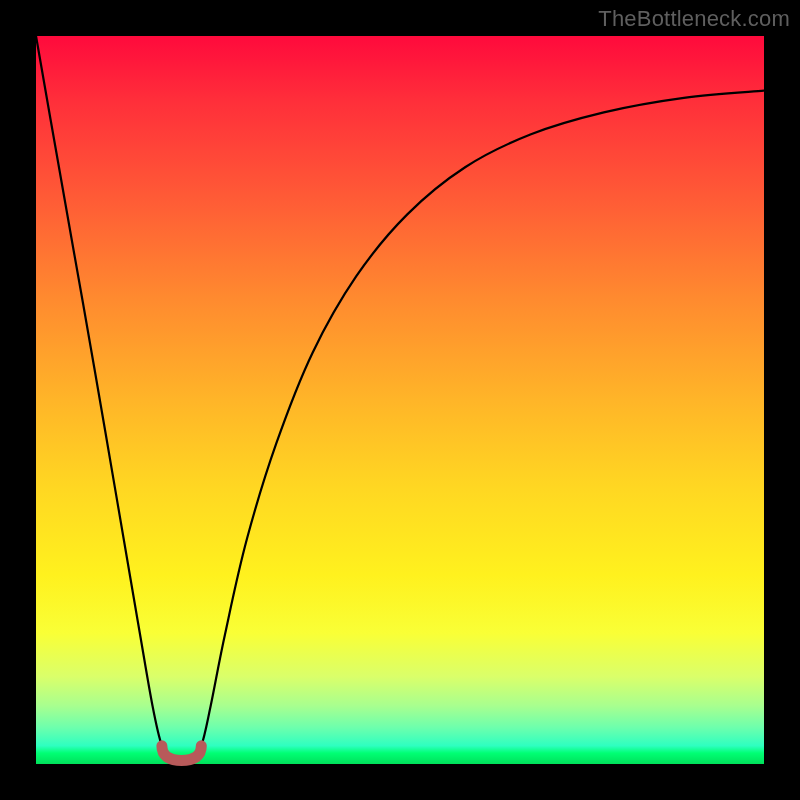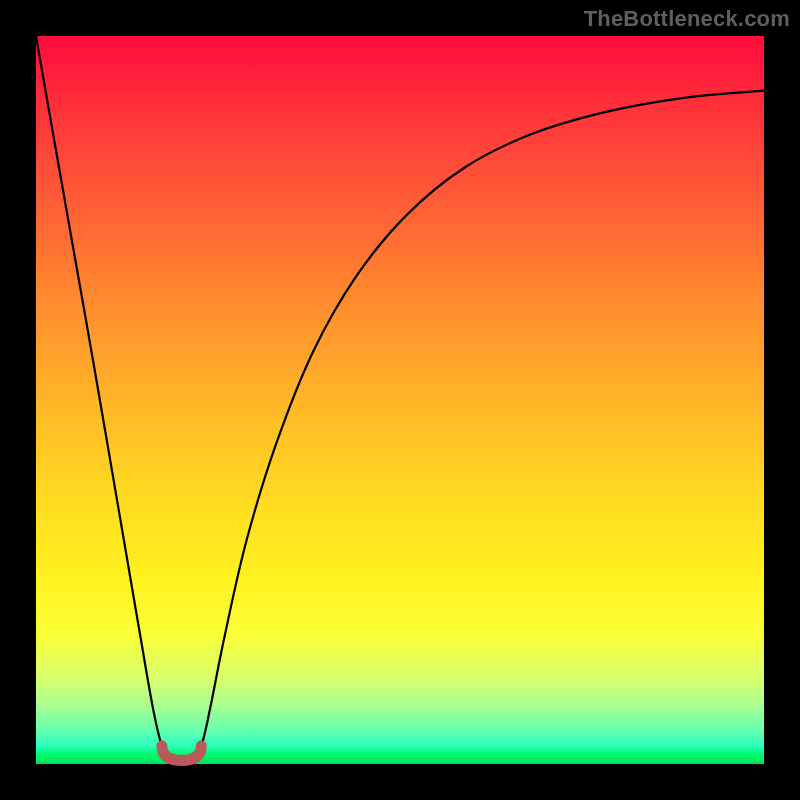--- a/index.html
+++ b/index.html
@@ -41,21 +41,21 @@
       #00ff74 98.5%,
       #00e05a 100%
     );
   }
   .watermark {
     position: absolute;
     top: 6px;
     right: 10px;
     color: #5f5f5f;
     font-size: 22px;
-    font-weight: 700;
+    font-weight: 400;
     letter-spacing: 0.2px;
     user-select: none;
   }
   svg.curve {
     position: absolute;
     left: 0;
     top: 0;
     width: 728px;
     height: 728px;
     overflow: visible;

